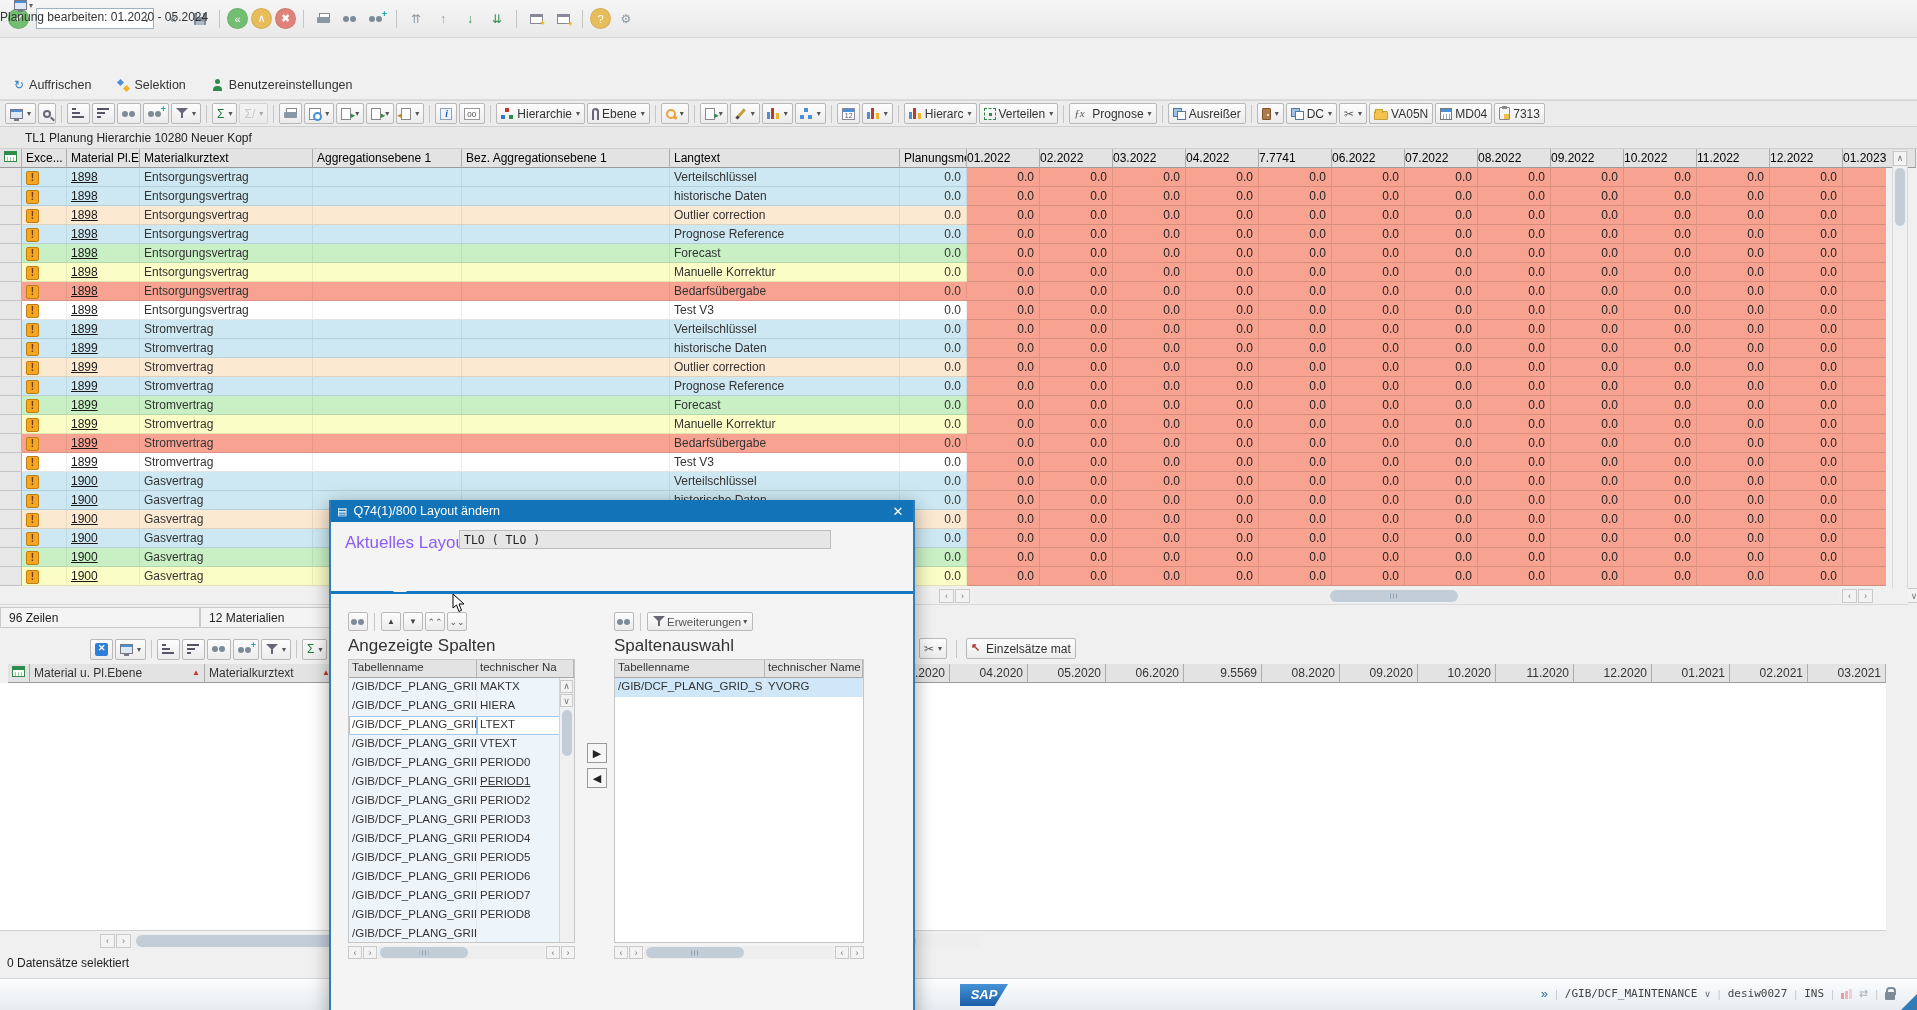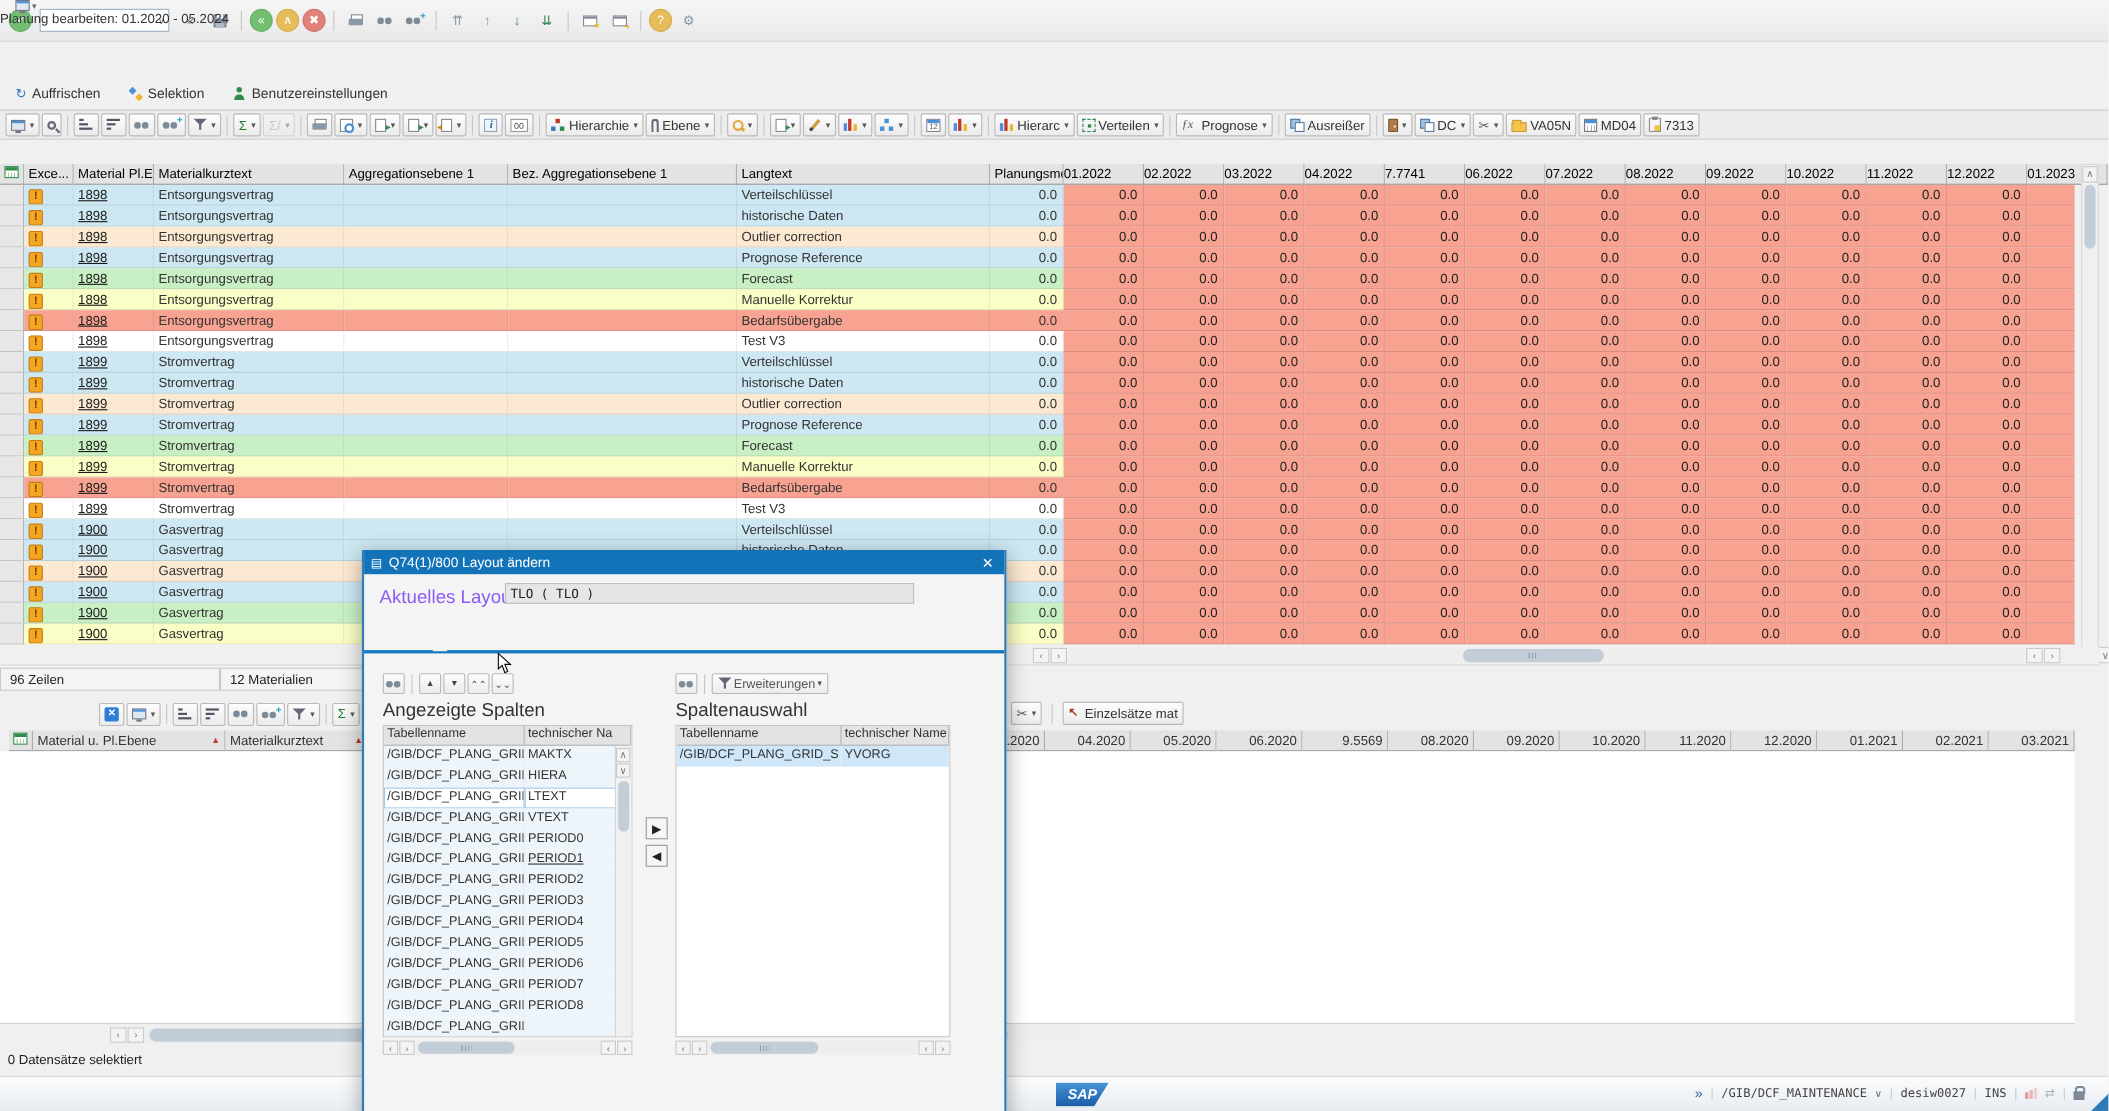--- a/index.html
+++ b/index.html
@@ -445,20 +445,23 @@
       <button class="gbtn">
         <span class="ci ci-calc"></span>
         <span class="blabel">MD04</span>
       </button>
       <button class="gbtn">
         <span class="ci ci-clipboard"></span>
         <span class="blabel">7313</span>
       </button>
     </div>
 
+  <div id="tl1" class="abs">
+    <span>TL1 Planung Hierarchie 10280 Neuer Kopf</span>
+  </div>
 
   <div id="mg-head" class="abs">
       <div class="mh" style="width: 22px;"><span class="ci ci-grid"></span></div>
       <div class="mh" style="width: 45px;">Exce...</div>
       <div class="mh" style="width: 73px;">Material Pl.E.</div>
       <div class="mh" style="width: 173px;">Materialkurztext</div>
       <div class="mh" style="width: 149px;">Aggregationsebene 1</div>
       <div class="mh" style="width: 208px;">Bez. Aggregationsebene 1</div>
       <div class="mh" style="width: 230px;">Langtext</div>
       <div class="mh r" style="width: 67px;">Planungsme</div>

